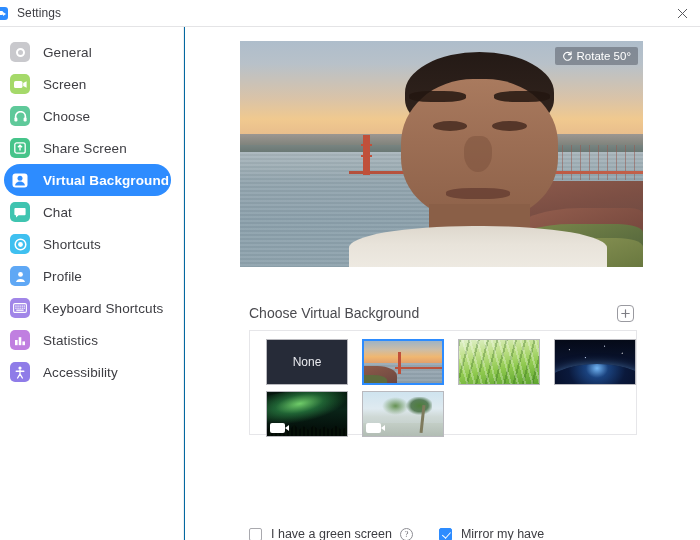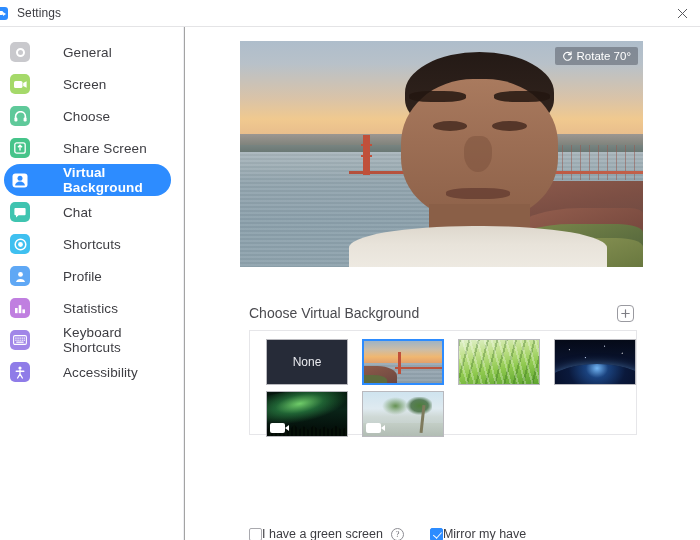--- a/index.html
+++ b/index.html
@@ -2,21 +2,21 @@
 <html><head>
 <meta charset="utf-8">
 <style>
   html,body{margin:0;padding:0;}
   body{
     width:700px;height:540px;overflow:hidden;
     font-family:"Liberation Sans", sans-serif;
     background:#ffffff;
     -webkit-font-smoothing:antialiased;
   }
-  .window{position:relative;width:700px;height:540px;background:#a3a3a3;}
+  .window{position:relative;width:700px;height:540px;background:#0369a1;}
 
   
   .titlebar{
     position:absolute;left:0;top:0;width:700px;height:26px;
     background:#ffffff;border-bottom:1px solid #e4e4e6;
     display:flex;align-items:center;
   }
   .tb-left{display:flex;align-items:center;gap:6px;padding-left:0px;}
   .zoom-logo{
     width:13px;height:13px;border-radius:3px;background:#2d8cff;
@@ -42,21 +42,20 @@
   
   .sidebar{
     position:absolute;left:0;top:27px;width:184px;height:513px;
     background:#ffffff;border-right:1px solid #edeef2;
     padding-top:9px;box-sizing:border-box;
   }
   .nav-item{
     display:flex;align-items:center;height:32px;margin:0 12px 0 4px;
     padding-left:6px;border-radius:16px;cursor:default;
     box-sizing:border-box;
-    gap:20px;
   }
   .nav-item + .nav-item{margin-top:0px;}
   .nav-ico{
     width:20px;height:20px;border-radius:5px;flex:none;
     display:flex;align-items:center;justify-content:center;
     position:relative;
   }
   .nav-label{
     font-size:13.5px;color:#3d3d42;margin-left:13px;letter-spacing:.1px;
   }
@@ -310,21 +309,21 @@
   .opt{display:flex;align-items:center;cursor:default;}
   .cbox{
     width:13px;height:13px;border:1.4px solid #a9a9ae;border-radius:2px;
     background:#fff;box-sizing:border-box;flex:none;
   }
   .cbox.on{background:#2d8cff;border-color:#2d8cff;position:relative;}
   .cbox.on:after{
     content:"";position:absolute;left:3.6px;top:1px;width:3.5px;height:7px;
     border:solid #fff;border-width:0 1.8px 1.8px 0;transform:rotate(42deg);
   }
-  .opt-label{font-size:12.5px;color:#3d3d42;}
+  .opt-label{font-size:12.5px;color:#3d3d42;margin-left:9px;}
   .help-ico{
     width:13px;height:13px;border:1.2px solid #8d8d93;border-radius:50%;
     margin-left:8px;display:flex;align-items:center;justify-content:center;
     font-size:9px;color:#6f6f75;cursor:default;box-sizing:border-box;
     font-family:"Liberation Serif",serif;
   }
   .gap{width:26px;}
 </style>
 </head>
 <body>
@@ -414,31 +413,20 @@
     </div>
 
     <div class="nav-item">
       <div class="nav-ico ic-profile">
         <svg class="ico-svg" width="13" height="13" viewBox="0 0 13 13">
             <circle cx="6.5" cy="4.4" r="2.4" fill="#fff"></circle>
             <path d="M2 12 a4.6 3.9 0 0 1 9 0 Z" fill="#fff"></path>
           </svg>
       </div>
       <div class="nav-label">Profile</div>
-    </div>
-
-    <div class="nav-item">
-      <div class="nav-ico ic-stats">
-        <svg class="ico-svg" width="12" height="11" viewBox="0 0 12 11">
-            <rect x="1" y="5" width="2.6" height="5.2" fill="#fff"></rect>
-            <rect x="4.7" y="2.2" width="2.6" height="8" fill="#fff"></rect>
-            <rect x="8.4" y="6.4" width="2.6" height="3.8" fill="#fff"></rect>
-          </svg>
-      </div>
-      <div class="nav-label">Statistics</div>
     </div>
 
     <div class="nav-item">
       <div class="nav-ico ic-keys">
         <svg class="ico-svg" width="14" height="10" viewBox="0 0 14 10">
             <rect x="0.6" y="0.6" width="12.8" height="8.8" rx="1.4" stroke="#fff" stroke-width="1.1" fill="none"></rect>
             <g fill="#fff">
               <rect x="2.3" y="2.5" width="1.3" height="1.2"></rect>
               <rect x="4.4" y="2.5" width="1.3" height="1.2"></rect>
               <rect x="6.5" y="2.5" width="1.3" height="1.2"></rect>
@@ -450,20 +438,31 @@
               <rect x="8.6" y="4.6" width="1.3" height="1.2"></rect>
               <rect x="10.6" y="4.6" width="1.3" height="1.2"></rect>
               <rect x="3.3" y="6.6" width="7.3" height="1.2"></rect>
             </g>
           </svg>
       </div>
       <div class="nav-label">Keyboard Shortcuts</div>
     </div>
 
     <div class="nav-item">
+      <div class="nav-ico ic-stats">
+        <svg class="ico-svg" width="12" height="11" viewBox="0 0 12 11">
+            <rect x="1" y="5" width="2.6" height="5.2" fill="#fff"></rect>
+            <rect x="4.7" y="2.2" width="2.6" height="8" fill="#fff"></rect>
+            <rect x="8.4" y="6.4" width="2.6" height="3.8" fill="#fff"></rect>
+          </svg>
+      </div>
+      <div class="nav-label">Statistics</div>
+    </div>
+
+    <div class="nav-item">
       <div class="nav-ico ic-access">
         <svg class="ico-svg" width="12" height="13" viewBox="0 0 12 13">
             <circle cx="6" cy="2" r="1.6" fill="#fff"></circle>
             <path d="M6 4 L6 8 M2.2 5.2 L9.8 5.2 M6 8 L3.6 12 M6 8 L8.4 12" stroke="#fff" stroke-width="1.4" fill="none" stroke-linecap="round"></path>
           </svg>
       </div>
       <div class="nav-label">Accessibility</div>
     </div>
 
   </div>
@@ -493,21 +492,21 @@
         <div class="p-mouth"></div>
         <div class="p-neck"></div>
         <div class="p-shirt"></div>
       </div>
 
       <div class="rotate-btn">
         <svg width="11" height="11" viewBox="0 0 12 12">
           <path d="M9.6 3.4 A4.3 4.3 0 1 0 10.3 6.4" stroke="#fff" stroke-width="1.2" fill="none" stroke-linecap="round"></path>
           <path d="M9.9 0.8 L9.9 3.9 L6.9 3.9" stroke="#fff" stroke-width="1.2" fill="none" stroke-linecap="round" stroke-linejoin="round"></path>
         </svg>
-        <span>Rotate 70°</span>
+        <span>Rotate 50°</span>
       </div>
     </div>
 
     <div class="choose-row">
       <div class="choose-label">Choose Virtual Background</div>
       <div class="add-btn">
         <svg width="9" height="9" viewBox="0 0 9 9">
           <path d="M4.5 0.8 V8.2 M0.8 4.5 H8.2" stroke="#7d7d84" stroke-width="1.2" stroke-linecap="round"></path>
         </svg>
       </div>

